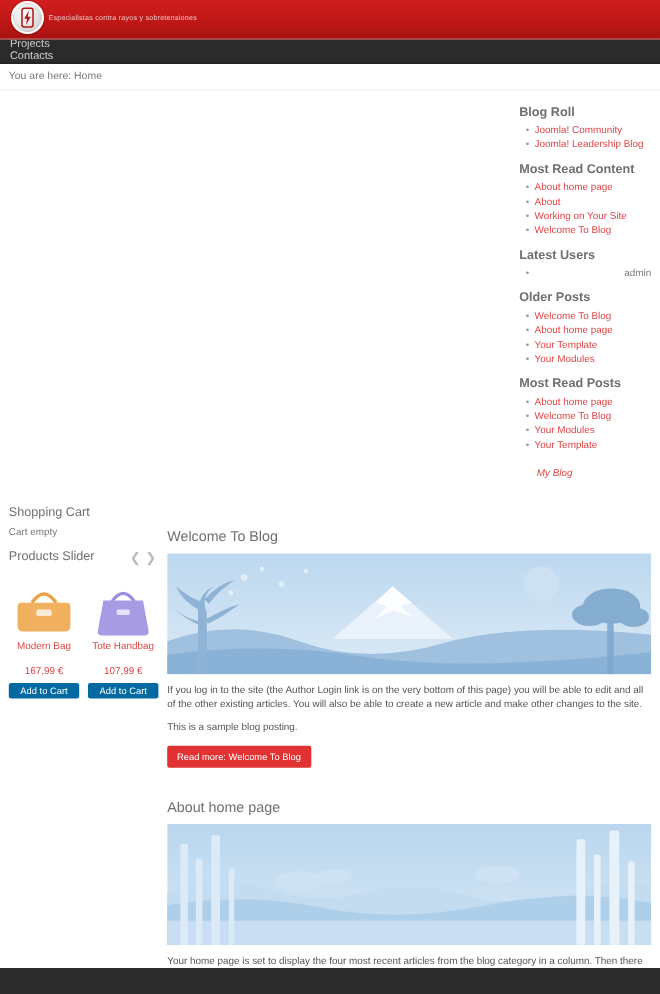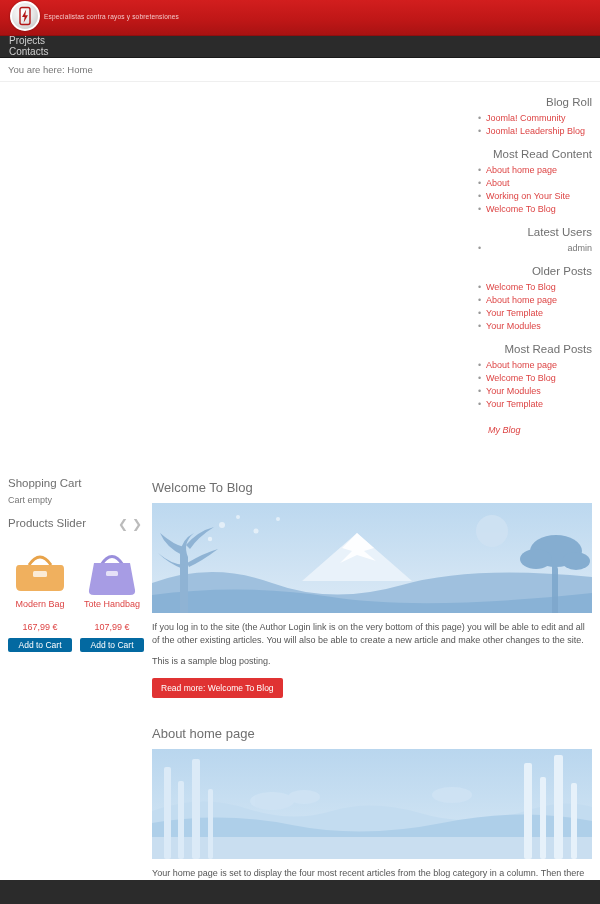--- a/index.html
+++ b/index.html
@@ -76,42 +76,42 @@
 
   
   .content-area { position: relative; width: 600px; height: 840px; }
 
   
   .right-col {
     position: absolute; right: 0; top: 4px; width: 128px;
     padding-right: 8px;
   }
   .mod-title {
-    font-size: 11.5px; color: #6f6f6f; font-weight: normal;
-    margin: 10px 0 4px 0; font-family: "Liberation Sans", sans-serif; text-align: right;
+    font-size: 11.5px; color: #6f6f6f; font-weight: bold;
+    margin: 10px 0 4px 0; font-family: "Liberation Sans", sans-serif;
   }
   .mod-list { list-style: none; margin: 0; padding: 0 0 0 14px; }
   .mod-list li {
     font-size: 9px; color: #d44; line-height: 13px; position: relative;
   }
   .mod-list li::before {
     content: "•"; position: absolute; left: -8px; color: #999; font-size: 9px;
   }
   .mod-list li.plain { color: #777; text-align: right; }
   .vm-cat-row {
     display:flex; align-items:center; justify-content:space-between;
     padding-left: 14px; padding-right: 4px;
   }
   .vm-cat-row span { font-size: 9px; color: #d44; }
   .plus-ico { color:#888; font-size: 9px; }
   .myblog { font-size: 9px; color: #d44; margin-top: 14px; padding-left: 16px; font-style: italic; }
 
   
   .left-col {
-    position: absolute; left: 8px; top: 395px; width: 138px;
+    position: absolute; left: 8px; top: 378px; width: 138px;
   }
   .left-title {
     font-size: 11.5px; color: #6f6f6f; margin: 0 0 6px 0; font-weight: normal;
   }
   .cart-empty { font-size: 9px; color: #777; margin-bottom: 12px; }
   .slider-head {
     display:flex; justify-content:space-between;
   }
   .slider-arrows { color:#bbb; font-size: 12px; letter-spacing: 4px; }
   .products {

